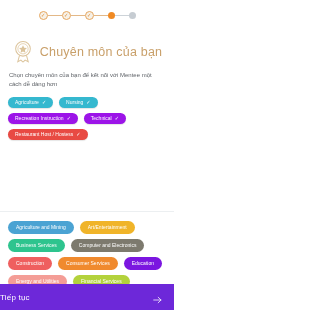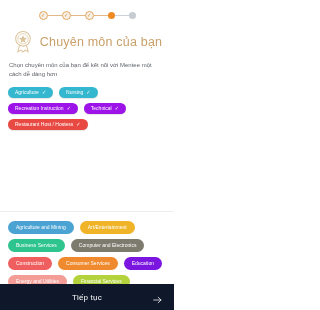--- a/index.html
+++ b/index.html
@@ -15,21 +15,21 @@
   .stepper{display:flex;align-items:center;justify-content:center;padding-top:9px;height:12px;}
   .step{width:7px;height:7px;border-radius:50%;display:flex;align-items:center;justify-content:center;flex:none;}
   .step.done{background:#f6f1e8;border:1px solid #e6a760;}
   .step.done .ck{color:#e08a2e;font-size:5px;line-height:1;font-weight:bold;}
   .step.current{background:#f08a24;}
   .step.todo{background:#c6ccd2;}
   .seg{height:1px;width:14px;background:#e3b887;flex:none;}
   .seg.off{background:#cdd3d8;}
 
   
-  .titlerow{display:flex;align-items:center;justify-content:center;gap:6px;margin-top:6px;height:30px;}
+  .titlerow{display:flex;align-items:center;justify-content:center;gap:6px;margin-top:16px;height:30px;}
   .badge{width:22px;height:26px;flex:none;}
   .title{font-size:12.5px;color:#c9a06a;font-weight:normal;letter-spacing:.2px;white-space:nowrap;}
 
   
   .subtitle{margin:4px 9px 0 9px;font-size:6px;line-height:1.55;color:#5f6368;}
 
   
   .selected{margin:7px 8px 0 8px;display:flex;flex-wrap:wrap;gap:5px 6px;align-content:flex-start;}
   .chip{
     display:inline-flex;align-items:center;gap:3px;
@@ -50,21 +50,21 @@
   }
   .catchip{
     display:inline-flex;align-items:center;
     border-radius:9px;padding:4px 8px;
     font-size:5px;color:#fff;white-space:nowrap;line-height:1;
   }
 
   
   .footer{
     position:absolute;left:0;bottom:0;width:174px;height:26px;
-    background:#0f172a;display:flex;align-items:center;justify-content:center;
+    background:#6d28d9;display:flex;align-items:center;justify-content:flex-start;
   }
   .footer .lbl{font-size:8px;color:#ffffff;letter-spacing:.2px;}
   .footer .arrow{position:absolute;right:11px;top:50%;transform:translateY(-50%);width:11px;height:11px;}
 </style>
 </head>
 <body>
 
 <div class="screen">
 
   <div class="stepper" id="stepper">

